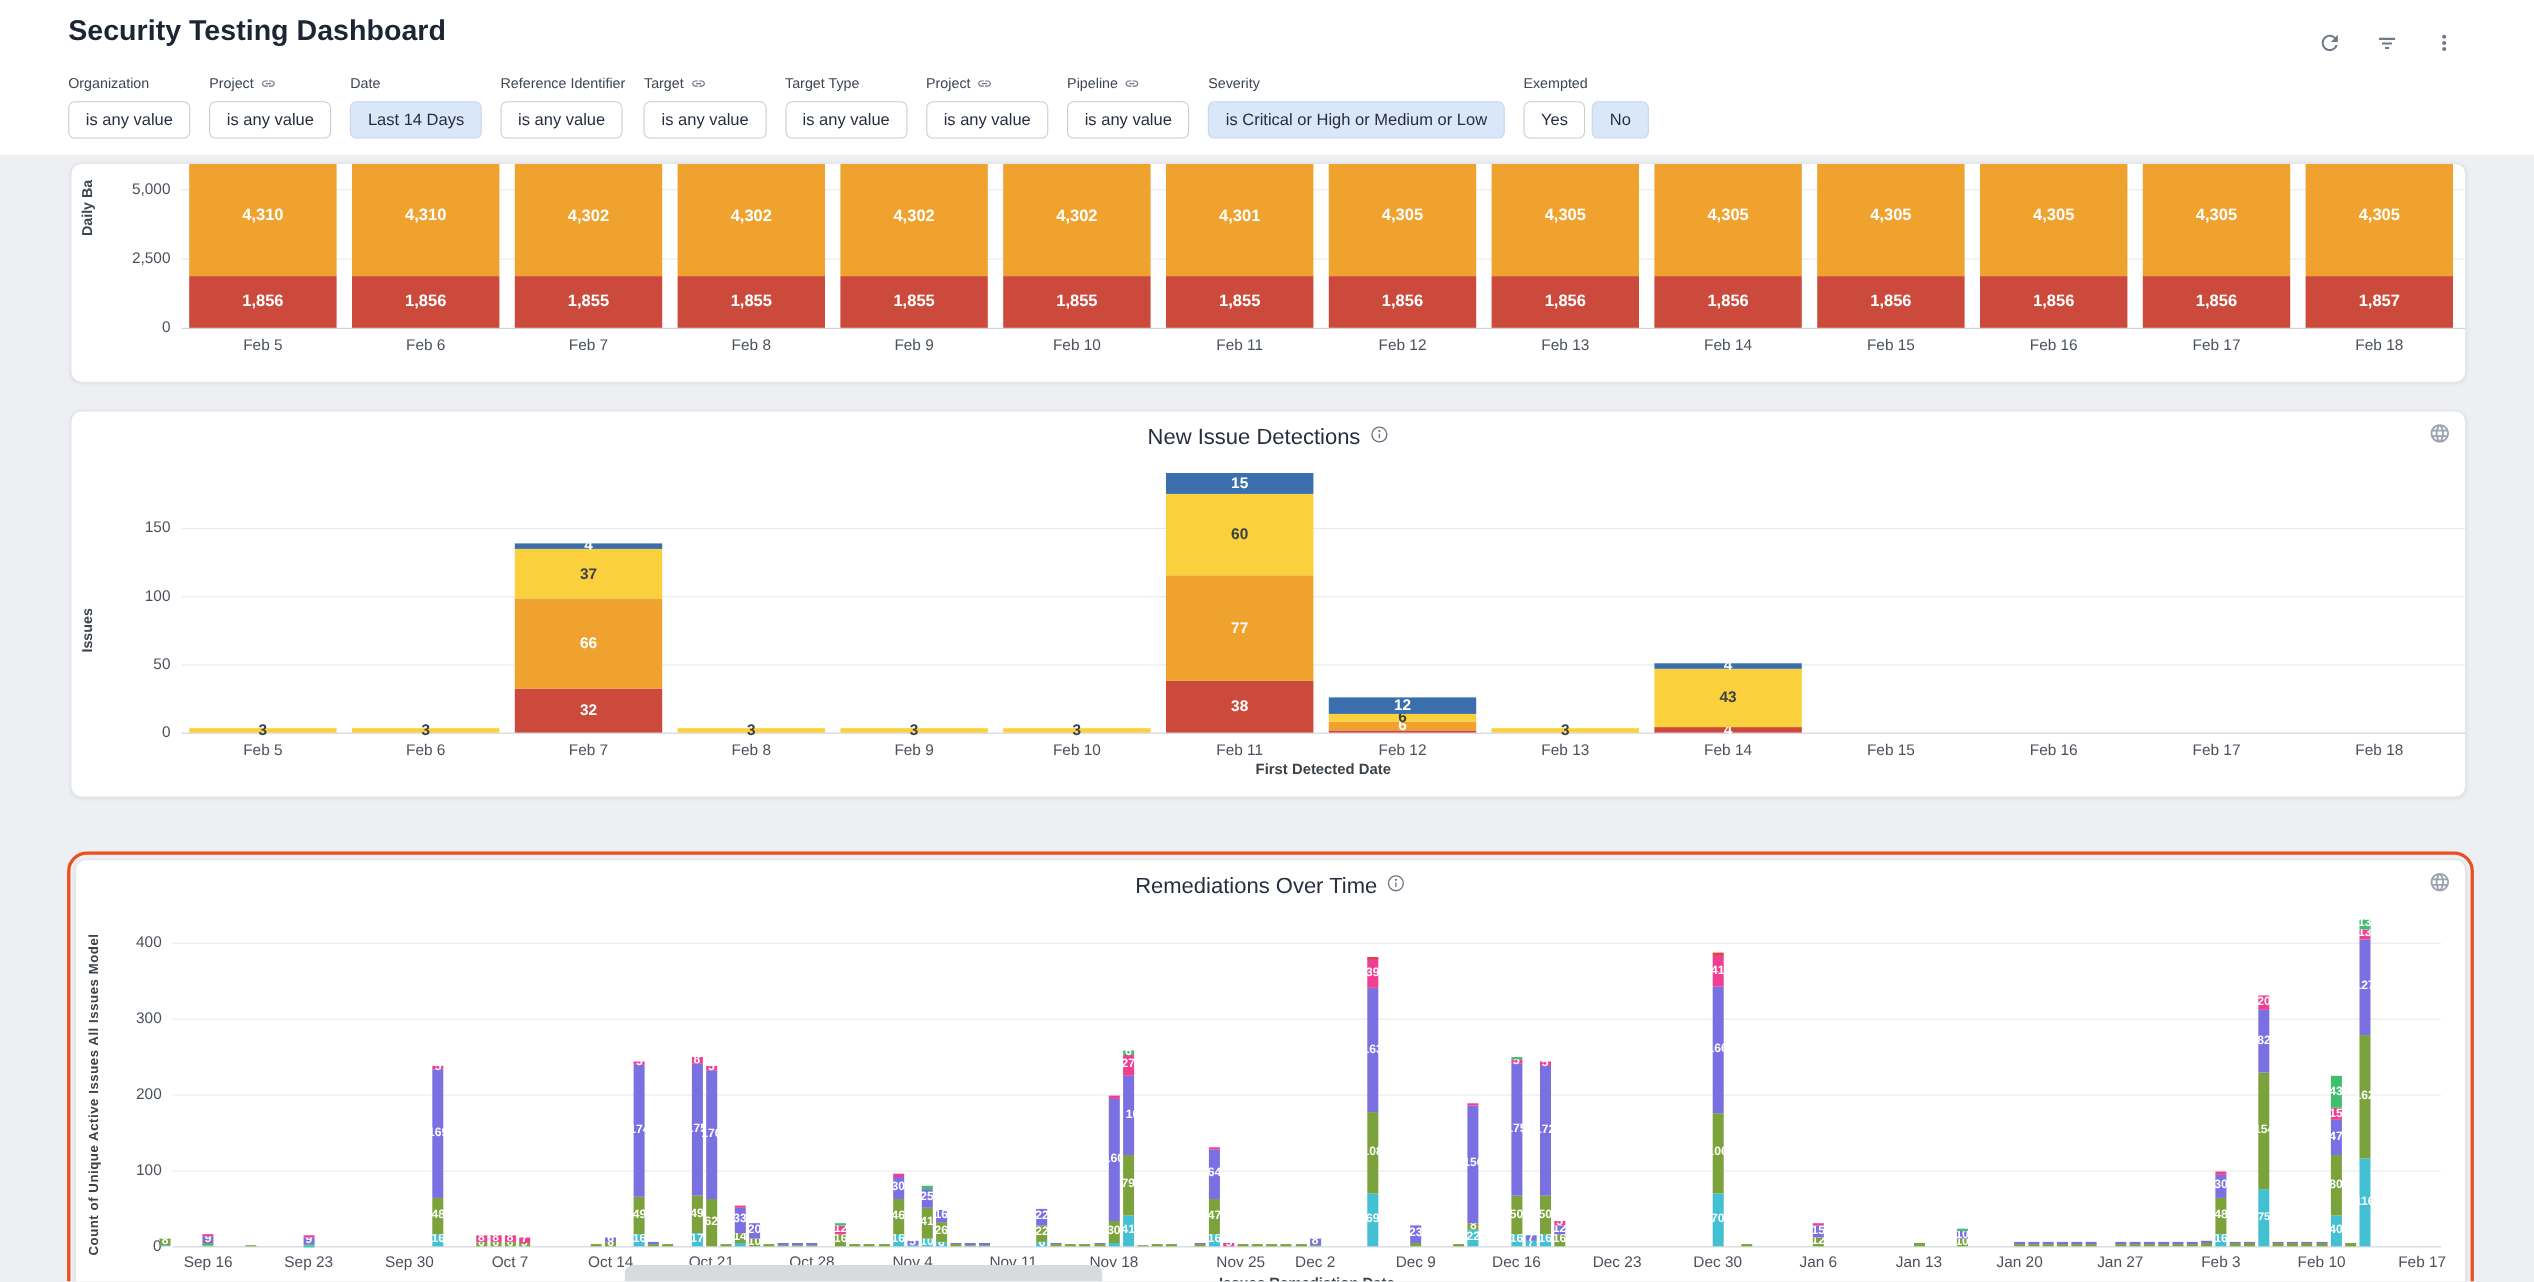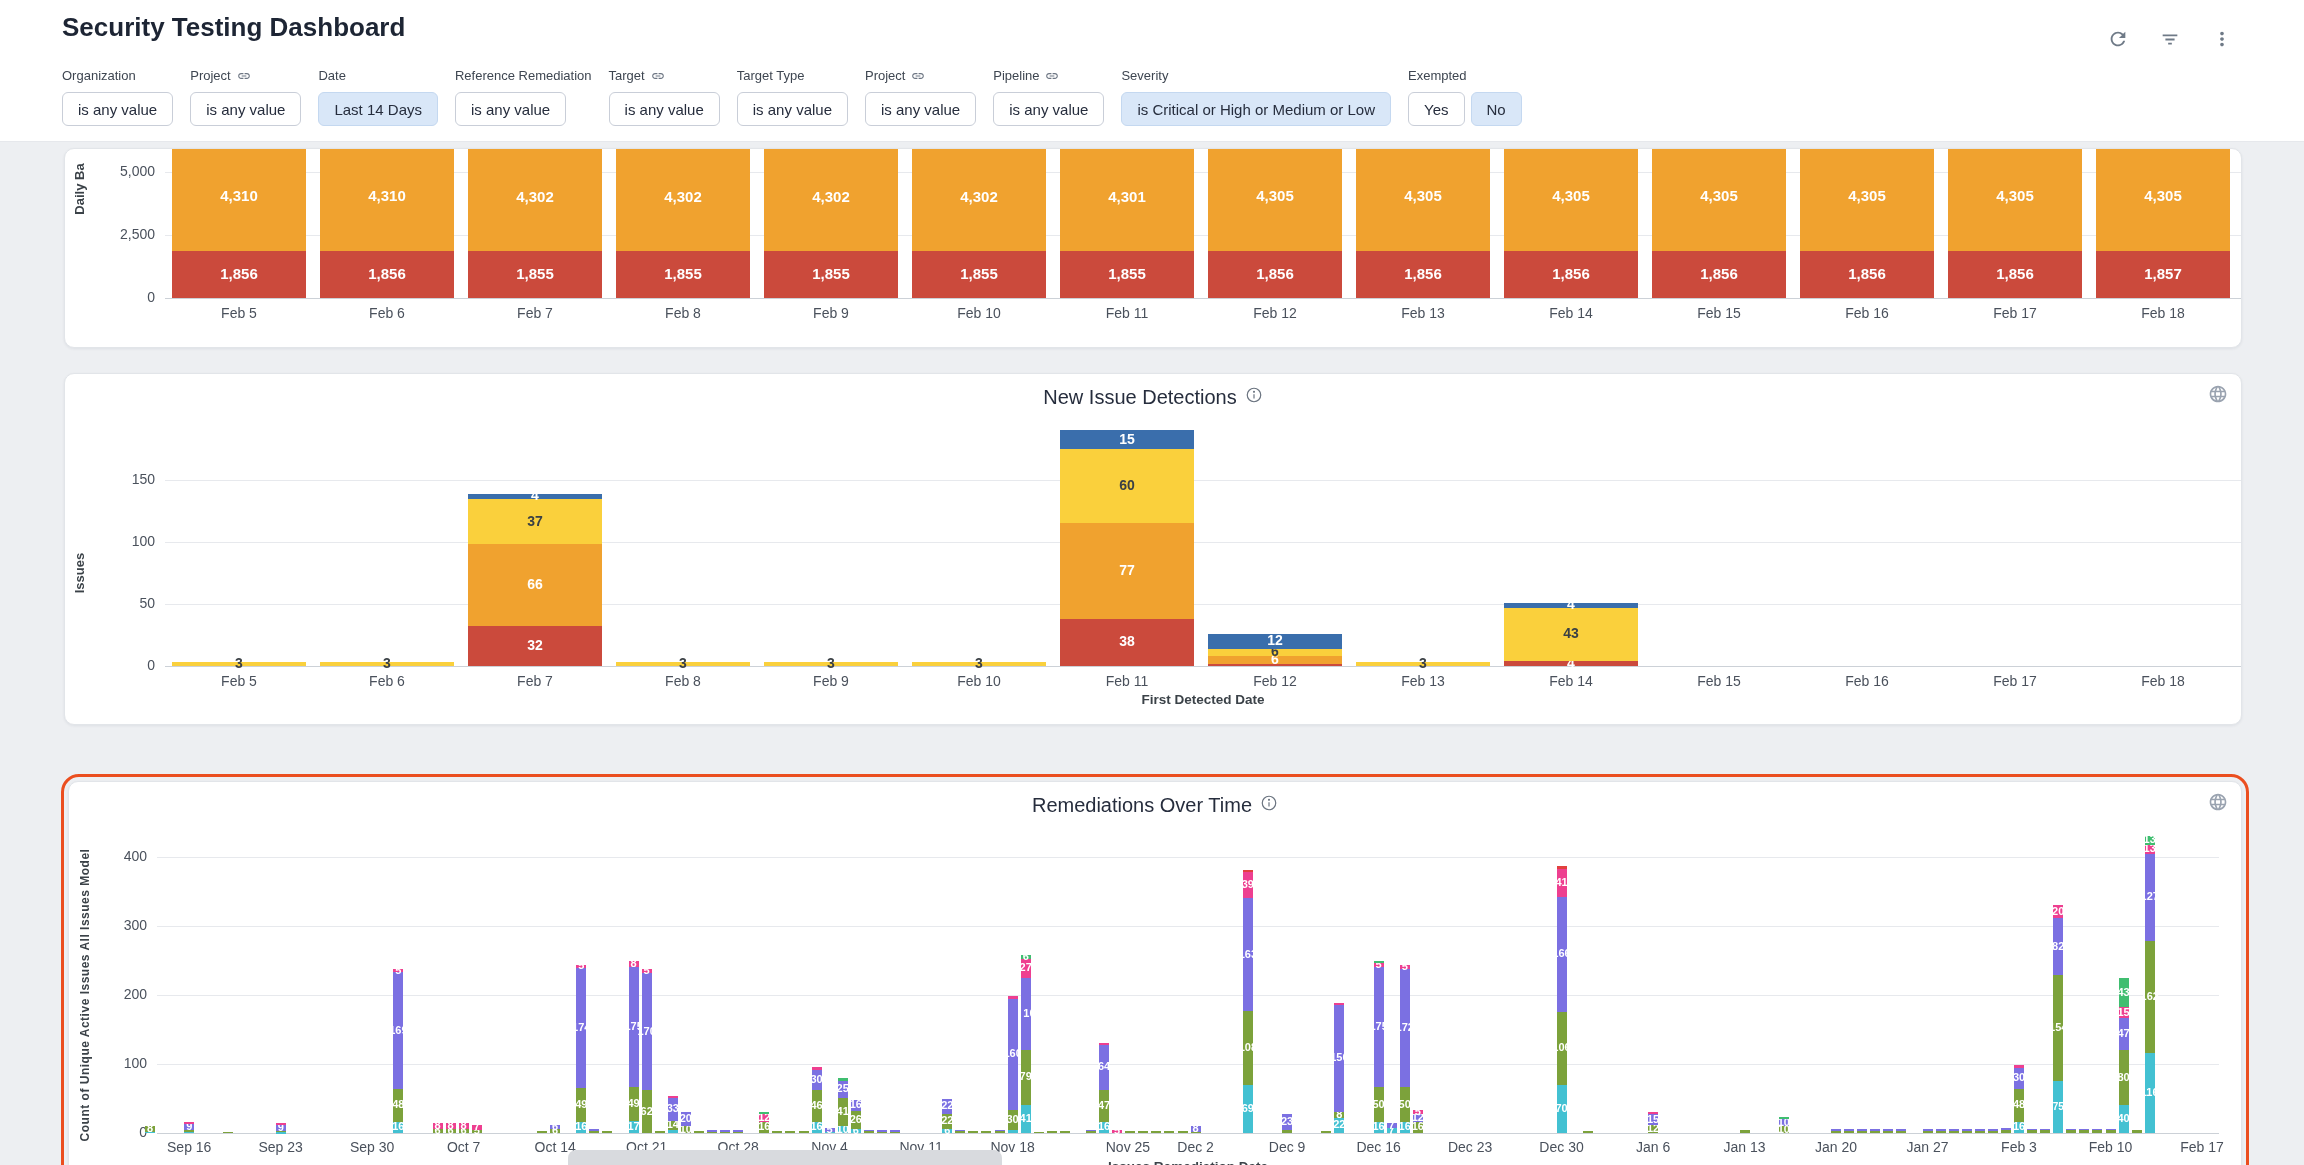--- a/index.html
+++ b/index.html
@@ -91,21 +91,21 @@
         <div class="filter-group">
           <div class="filter-label">
             <span>Date</span>
           </div>
           <div class="chip-row">
             <div class="chip active">Last 14 Days</div>
           </div>
         </div>
         <div class="filter-group">
           <div class="filter-label">
-            <span>Reference Remediation</span>
+            <span>Reference Identifier</span>
           </div>
           <div class="chip-row">
             <div class="chip">is any value</div>
           </div>
         </div>
         <div class="filter-group">
           <div class="filter-label">
             <span>Target</span>
             <span style="display: inline-flex;">
               <svg viewBox="0 0 24 24">

